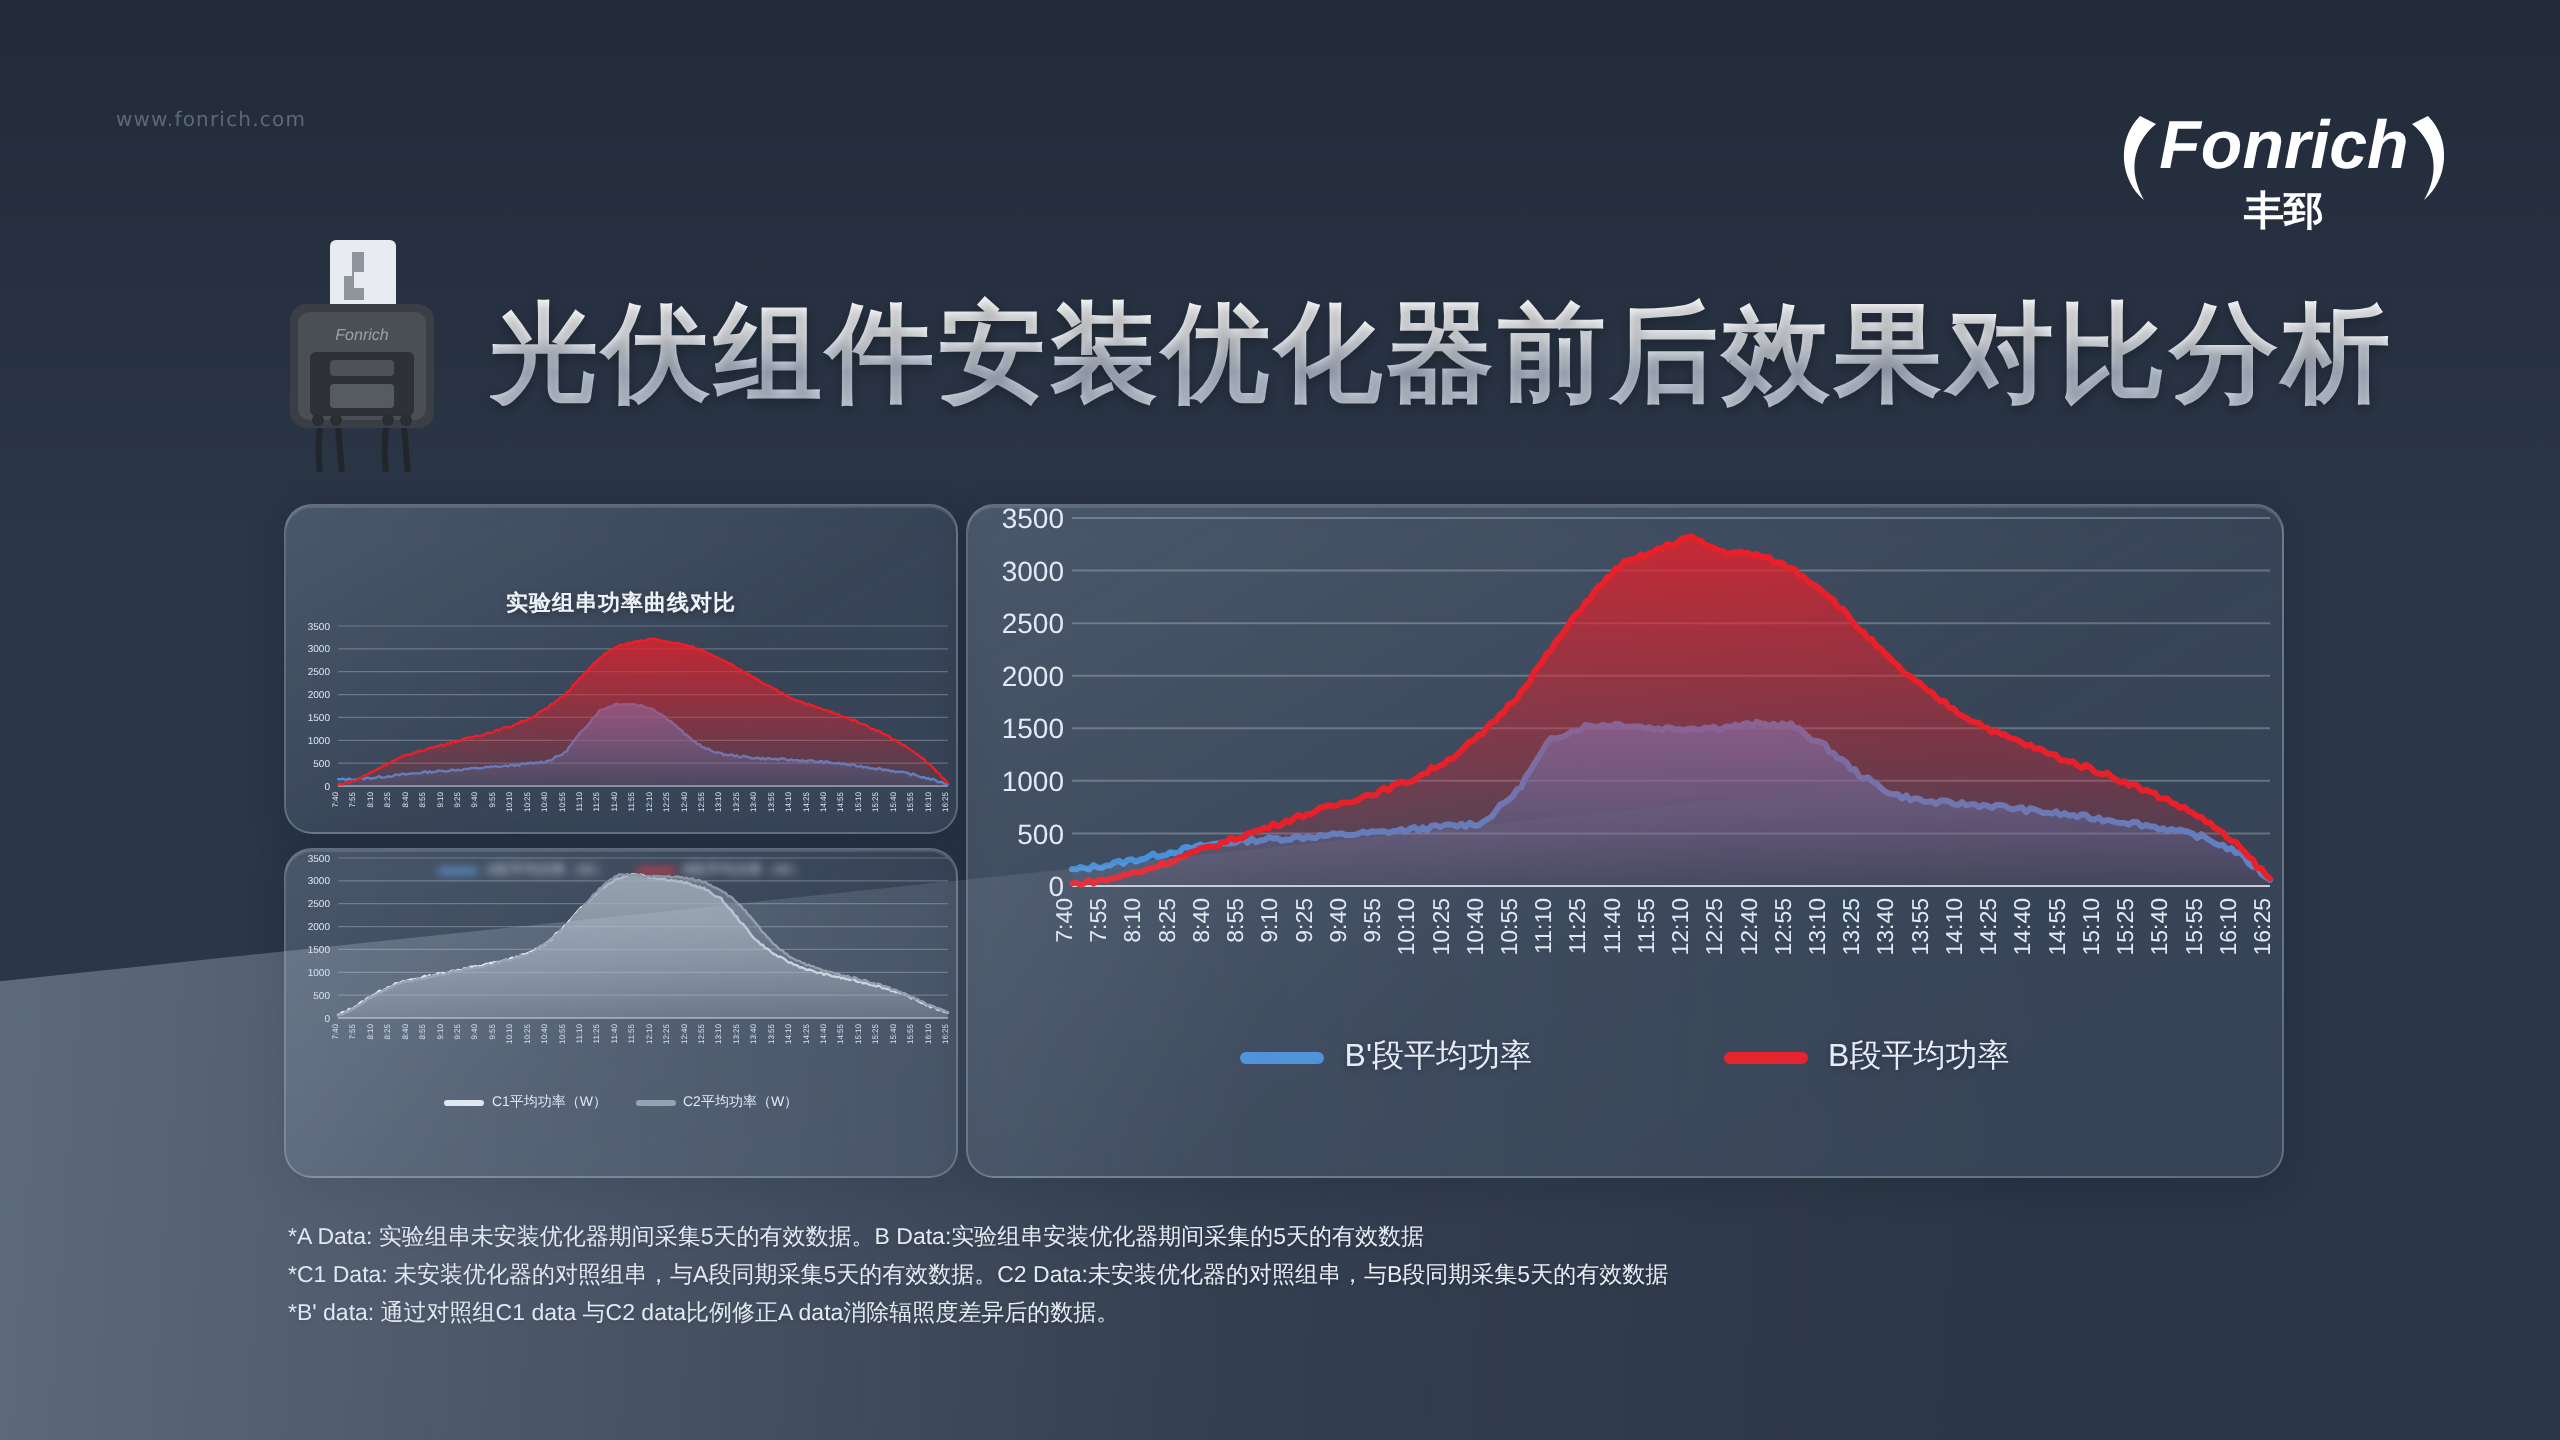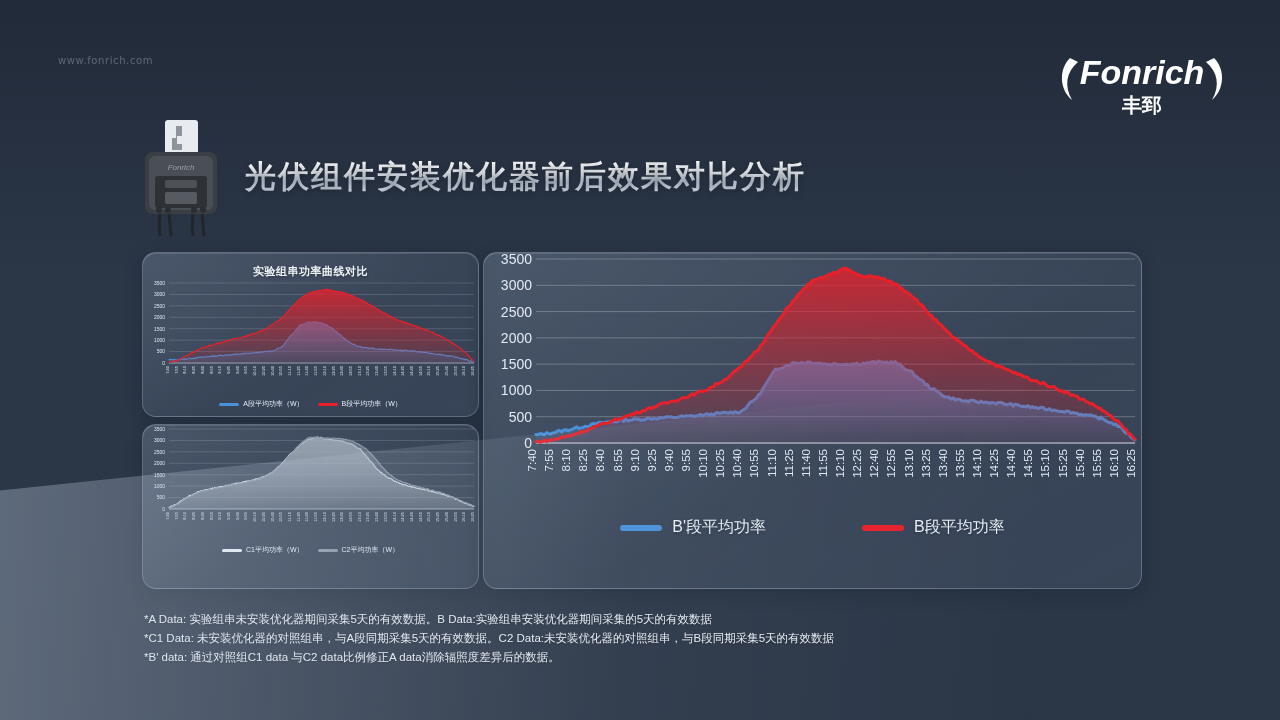--- a/index.html
+++ b/index.html
@@ -43,21 +43,21 @@
   
   .logo { position: absolute; right: 52px; top: 40px; width: 172px; height: 78px; }
 
   
   .title-row {
     position: absolute; left: 135px; top: 118px;
     display: flex; align-items: center; gap: 18px;
   }
   .device { width: 92px; height: 118px; position: relative; }
   .title-text {
-    font-size: 31px; font-weight: bold; letter-spacing: 2px;
+    font-size: 54px; font-weight: bold; letter-spacing: 2px;
     background: linear-gradient(180deg, #ffffff 0%, #f2f5fa 38%, #b8c4d6 62%, #e8edf5 100%);
     -webkit-background-clip: text; background-clip: text;
     color: transparent;
     text-shadow: 0 2px 6px rgba(0,0,0,0.28);
     white-space: nowrap;
     font-family: "Liberation Sans", "DejaVu Sans", sans-serif;
   }
 
   
   .panel {
@@ -69,21 +69,21 @@
     backdrop-filter: blur(2px);
   }
   #panel-small-1 { left: 142px; top: 252px; width: 337px; height: 165px; }
   #panel-small-2 { left: 142px; top: 424px; width: 337px; height: 165px; }
   #panel-main    { left: 483px; top: 252px; width: 659px; height: 337px; }
 
   .panel-title {
     text-align: center; color: #eef3fa; font-weight: bold;
     text-shadow: 0 1px 3px rgba(0,0,0,0.35);
   }
-  #panel-small-1 .panel-title, #panel-small-2 .panel-title { font-size: 11px; padding-top: 11px; letter-spacing: .5px; }
+  #panel-small-1 .panel-title, #panel-small-2 .panel-title { font-size: 11px; padding-top: 11px; letter-spacing: .5px; margin-top: 30px; }
   #panel-main .panel-title { font-size: 23px; padding-top: 22px; letter-spacing: 1.5px; }
 
   .chart-wrap { position: relative; width: 100%; }
 
   
   .legend { display: flex; justify-content: center; align-items: center; }
   .legend-item { display: flex; align-items: center; }
   .legend-swatch { display: inline-block; border-radius: 2px; }
   .legend-label { color: #e7eef8; white-space: nowrap; }
 

